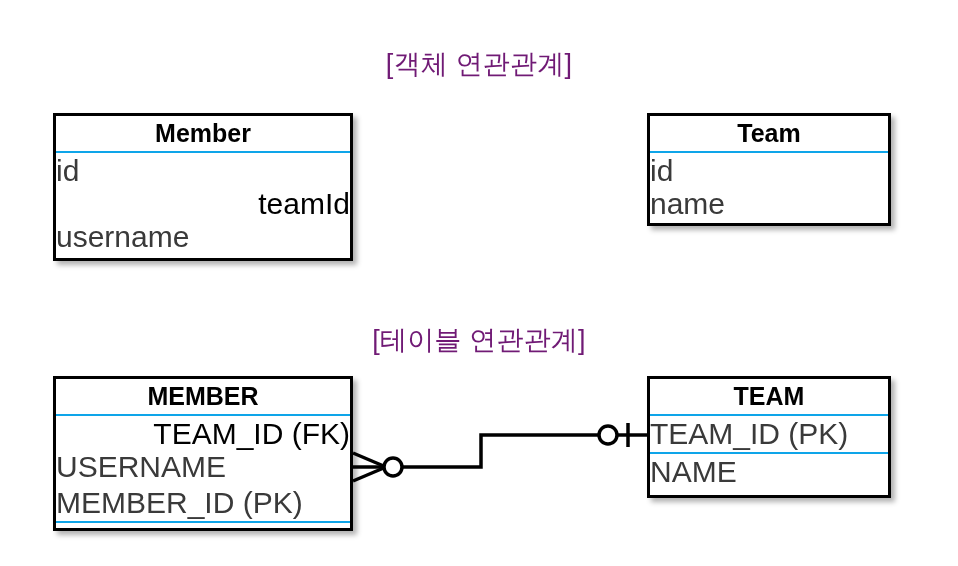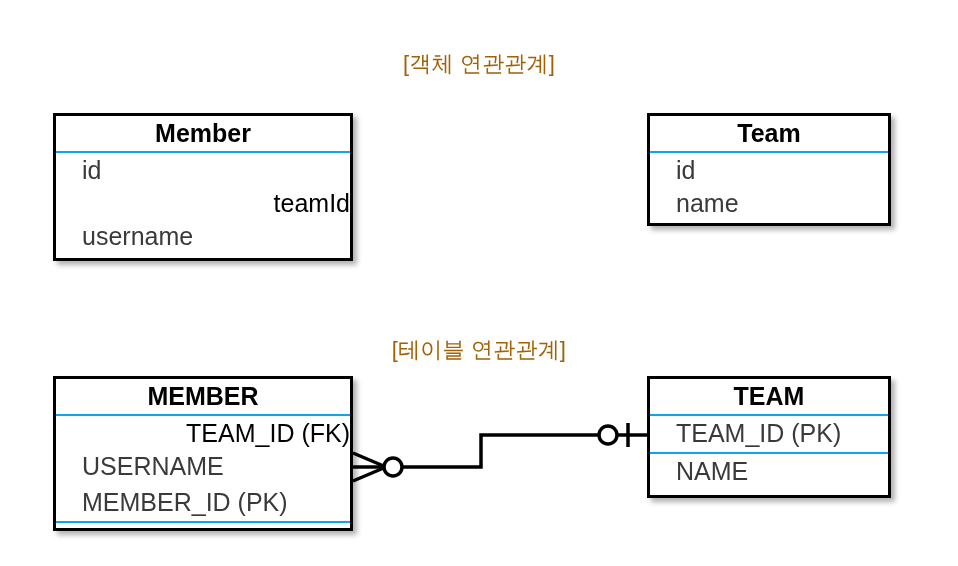--- a/index.html
+++ b/index.html
@@ -17,28 +17,28 @@
   #canvas {
     position: relative;
     width: 958px;
     height: 566px;
   }
 
   
   .caption {
     position: absolute;
     text-align: center;
-    color: #a16207;
-    font-size: 22px;
+    color: #701a75;
+    font-size: 27px;
     line-height: 32px;
     letter-spacing: 0.2px;
     white-space: nowrap;
   }
   #caption-object   { left: 0; right: 0; top: 48px; }
-  #caption-table    { left: 0; right: 0; top: 334px; }
+  #caption-table    { left: 0; right: 0; top: 324px; }
 
   
   .box {
     position: absolute;
     background: #ffffff;
     border: 3px solid #000000;
     box-sizing: border-box;
     box-shadow: 4px 4px 5px rgba(0,0,0,0.30);
   }
   .box-title {
@@ -52,23 +52,23 @@
     white-space: nowrap;
   }
   .divider-strong { border-bottom: 2px solid #0ea5e9; }
 
   .attr-group {
     padding: 1px 0 2px 0;
     box-sizing: border-box;
   }
   .attr {
     color: #3a3a3a;
-    font-size: 25px;
+    font-size: 30px;
     line-height: 33px;
-    padding-left: 26px;
+    padding-left: 0;
     white-space: nowrap;
     font-weight: normal;
   }
   .attr.fk {
     color: #000000;
     font-weight: normal;
     text-align: right;
   }
 
   

